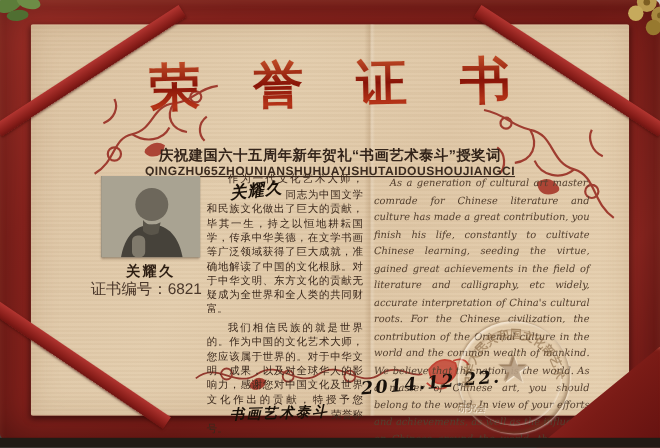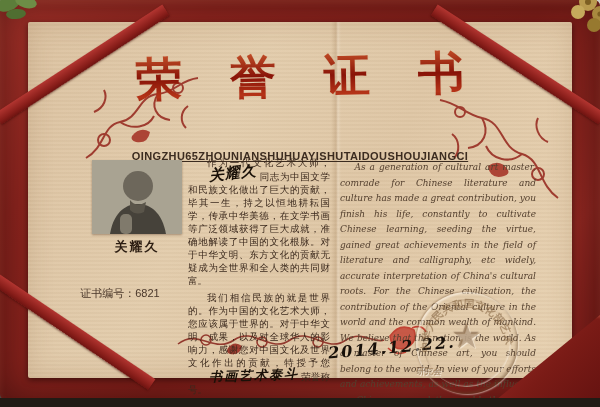--- a/index.html
+++ b/index.html
@@ -56,22 +56,22 @@
   .subtitle{position:absolute;left:0;top:110px;width:100%;text-align:center;
             font-size:13px;font-weight:bold;color:#33241a;letter-spacing:.5px;}
   .pinyin{position:absolute;left:0;top:128px;width:100%;text-align:center;
           font-size:11px;font-weight:bold;color:#3c2c20;letter-spacing:.4px;text-decoration:underline;}
   
   .photo{position:absolute;left:64px;top:138px;width:90px;height:74px;
          background:radial-gradient(ellipse at 45% 35%,#c2bcab 0%,#a9a392 55%,#8d8778 100%);
          box-shadow:0 1px 2px rgba(70,40,20,.4), inset 0 0 6px rgba(40,30,20,.35);overflow:hidden;}
   .recipient-name{position:absolute;left:54px;top:216px;width:110px;text-align:center;
                   font-size:13px;font-weight:bold;color:#2c1d12;letter-spacing:2px;}
-  .cert-no{position:absolute;left:33px;top:232px;width:118px;text-align:center;
-           font-size:11px;color:#4a372a;margin-top:32px;}
+  .cert-no{position:absolute;left:46px;top:232px;width:118px;text-align:center;
+           font-size:14px;color:#4a372a;}
   
   .cn-body{position:absolute;left:160px;top:134px;width:142px;
            font-size:9.5px;line-height:13px;color:#3a281c;text-align:justify;}
   .cn-body p{margin:0 0 4px 0;text-indent:2em;}
   .script{font-family:"DejaVu Serif","Liberation Serif",serif;font-style:italic;font-weight:bold;
           color:#191008;display:inline-block;}
   .script.name{font-size:15px;transform:rotate(-6deg) translateY(-1px);letter-spacing:1px;margin:0 2px;}
   .script.award{font-size:13px;transform:rotate(-2deg);letter-spacing:2px;margin:0 2px;}
   
   .en-body{position:absolute;left:312px;top:138px;width:196px;
@@ -166,20 +166,21 @@
         <path d="M52 34 q 6 -8 14 -2 q -2 10 -12 8 q -5 -2 -2 -6z" fill="#9a3126" stroke="none"></path>
         <g stroke="#c0392b" fill="#c0392b">
           <path d="M214 22 q 10 -14 24 -6 q 4 12 -8 18 q -14 4 -16 -12z" fill-opacity=".85"></path>
           <path d="M236 14 q 10 -4 14 4" fill="none"></path>
           <path d="M212 34 q 8 8 18 4" fill="none"></path>
         </g>
       </svg>
     </div>
 
     <div class="title">荣 誉 证 书</div>
+    <div class="subtitle">庆祝建国六十五周年新年贺礼“书画艺术泰斗”授奖词</div>
     <div class="pinyin">QINGZHU65ZHOUNIANSHUHUAYISHUTAIDOUSHOUJIANGCI</div>
 
     <div class="photo">
       <svg width="90" height="74" viewBox="0 0 90 74">
         <rect width="90" height="74" fill="#a9a392"></rect>
         <circle cx="46" cy="26" r="15" fill="#6d675b"></circle>
         <path d="M18 74 C 22 50, 36 44, 46 44 C 58 44, 70 52, 74 74 Z" fill="#46423a"></path>
         <path d="M38 40 q 6 8 16 2 l -2 10 q -8 4 -14 -2 z" fill="#5a554a"></path>
         <rect x="28" y="54" width="12" height="20" rx="5" fill="#807a6c"></rect>
       </svg>

